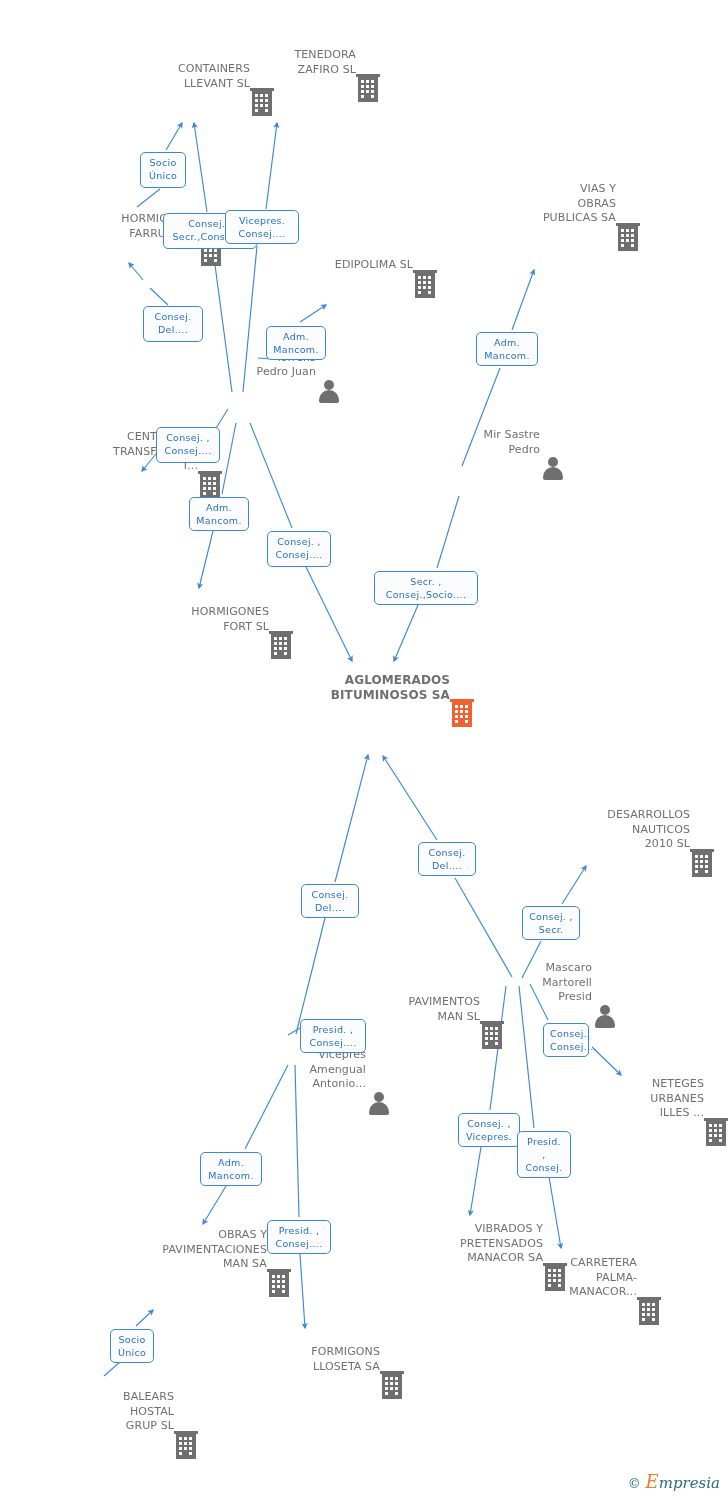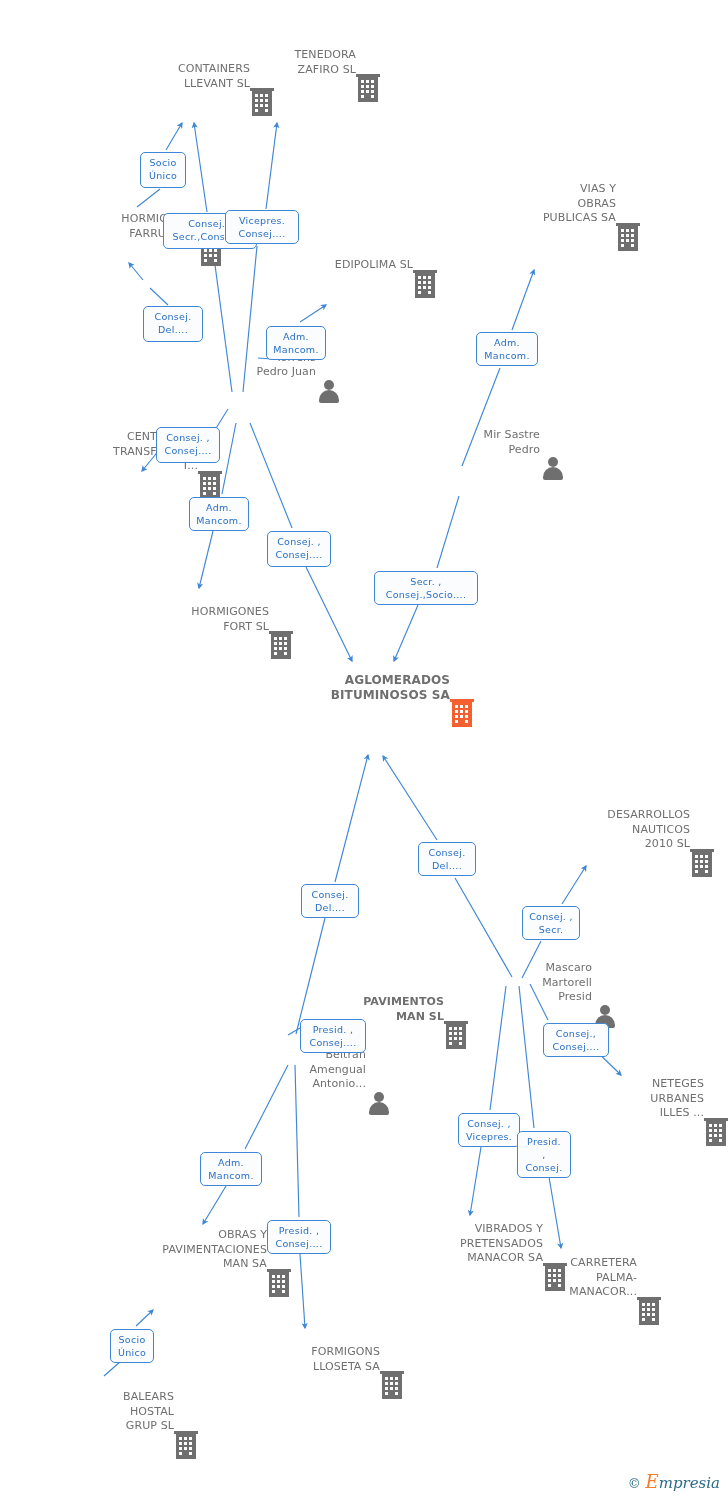--- a/index.html
+++ b/index.html
@@ -203,26 +203,26 @@
 I...</span><span class="glyph"><span class="bld"><i class="body"></i><i class="win" style="left:5px;top:3px"></i><i class="win" style="left:10px;top:3px"></i><i class="win" style="left:15px;top:3px"></i><i class="win" style="left:5px;top:8px"></i><i class="win" style="left:10px;top:8px"></i><i class="win" style="left:15px;top:8px"></i><i class="win" style="left:5px;top:13px"></i><i class="win" style="left:10px;top:13px"></i><i class="win" style="left:15px;top:13px"></i><i class="win" style="left:5px;top:18px"></i><i class="win" style="left:15px;top:18px"></i><i class="door"></i><i class="base"></i></span></span></div>
       <div class="node" style="left: 465px; top: 428px;"><span class="cap">Mir Sastre
 Pedro</span><span class="glyph"><span class="per"><i class="head"></i><i class="torso"></i></span></span></div>
       <div class="node" style="left: 194px; top: 605px;"><span class="cap">HORMIGONES
 FORT SL</span><span class="glyph"><span class="bld"><i class="body"></i><i class="win" style="left:5px;top:3px"></i><i class="win" style="left:10px;top:3px"></i><i class="win" style="left:15px;top:3px"></i><i class="win" style="left:5px;top:8px"></i><i class="win" style="left:10px;top:8px"></i><i class="win" style="left:15px;top:8px"></i><i class="win" style="left:5px;top:13px"></i><i class="win" style="left:10px;top:13px"></i><i class="win" style="left:15px;top:13px"></i><i class="win" style="left:5px;top:18px"></i><i class="win" style="left:15px;top:18px"></i><i class="door"></i><i class="base"></i></span></span></div>
       <div class="node center" style="left: 375px; top: 673px;"><span class="cap">AGLOMERADOS
 BITUMINOSOS SA</span><span class="glyph"><span class="bld orange"><i class="body"></i><i class="win" style="left:5px;top:3px"></i><i class="win" style="left:10px;top:3px"></i><i class="win" style="left:15px;top:3px"></i><i class="win" style="left:5px;top:8px"></i><i class="win" style="left:10px;top:8px"></i><i class="win" style="left:15px;top:8px"></i><i class="win" style="left:5px;top:13px"></i><i class="win" style="left:10px;top:13px"></i><i class="win" style="left:15px;top:13px"></i><i class="win" style="left:5px;top:18px"></i><i class="win" style="left:15px;top:18px"></i><i class="door"></i><i class="base"></i></span></span></div>
       <div class="node" style="left: 615px; top: 808px;"><span class="cap">DESARROLLOS
 NAUTICOS
 2010 SL</span><span class="glyph"><span class="bld"><i class="body"></i><i class="win" style="left:5px;top:3px"></i><i class="win" style="left:10px;top:3px"></i><i class="win" style="left:15px;top:3px"></i><i class="win" style="left:5px;top:8px"></i><i class="win" style="left:10px;top:8px"></i><i class="win" style="left:15px;top:8px"></i><i class="win" style="left:5px;top:13px"></i><i class="win" style="left:10px;top:13px"></i><i class="win" style="left:15px;top:13px"></i><i class="win" style="left:5px;top:18px"></i><i class="win" style="left:15px;top:18px"></i><i class="door"></i><i class="base"></i></span></span></div>
-      <div class="node" style="left: 369px; top: 995px; font-weight: bold;"><span class="cap">PAVIMENTOS
+      <div class="node" style="left: 405px; top: 995px;"><span class="cap">PAVIMENTOS
 MAN SL</span><span class="glyph"><span class="bld"><i class="body"></i><i class="win" style="left:5px;top:3px"></i><i class="win" style="left:10px;top:3px"></i><i class="win" style="left:15px;top:3px"></i><i class="win" style="left:5px;top:8px"></i><i class="win" style="left:10px;top:8px"></i><i class="win" style="left:15px;top:8px"></i><i class="win" style="left:5px;top:13px"></i><i class="win" style="left:10px;top:13px"></i><i class="win" style="left:15px;top:13px"></i><i class="win" style="left:5px;top:18px"></i><i class="win" style="left:15px;top:18px"></i><i class="door"></i><i class="base"></i></span></span></div>
       <div class="node" style="left: 517px; top: 961px;"><span class="cap">Mascaro
 Martorell
 Presid</span><span class="glyph"><span class="per"><i class="head"></i><i class="torso"></i></span></span></div>
-      <div class="node" style="left: 291px; top: 1048px;"><span class="cap">Beltran
+      <div class="node" style="left: 291px; top: 1048px;"><span class="cap">Vicepres
 Amengual
 Antonio...</span><span class="glyph"><span class="per"><i class="head"></i><i class="torso"></i></span></span></div>
       <div class="node" style="left: 629px; top: 1077px;"><span class="cap">NETEGES
 URBANES
 ILLES ...</span><span class="glyph"><span class="bld"><i class="body"></i><i class="win" style="left:5px;top:3px"></i><i class="win" style="left:10px;top:3px"></i><i class="win" style="left:15px;top:3px"></i><i class="win" style="left:5px;top:8px"></i><i class="win" style="left:10px;top:8px"></i><i class="win" style="left:15px;top:8px"></i><i class="win" style="left:5px;top:13px"></i><i class="win" style="left:10px;top:13px"></i><i class="win" style="left:15px;top:13px"></i><i class="win" style="left:5px;top:18px"></i><i class="win" style="left:15px;top:18px"></i><i class="door"></i><i class="base"></i></span></span></div>
       <div class="node" style="left: 468px; top: 1222px;"><span class="cap">VIBRADOS Y
 PRETENSADOS
 MANACOR SA</span><span class="glyph"><span class="bld"><i class="body"></i><i class="win" style="left:5px;top:3px"></i><i class="win" style="left:10px;top:3px"></i><i class="win" style="left:15px;top:3px"></i><i class="win" style="left:5px;top:8px"></i><i class="win" style="left:10px;top:8px"></i><i class="win" style="left:15px;top:8px"></i><i class="win" style="left:5px;top:13px"></i><i class="win" style="left:10px;top:13px"></i><i class="win" style="left:15px;top:13px"></i><i class="win" style="left:5px;top:18px"></i><i class="win" style="left:15px;top:18px"></i><i class="door"></i><i class="base"></i></span></span></div>
       <div class="node" style="left: 562px; top: 1256px;"><span class="cap">CARRETERA
 PALMA-
@@ -259,21 +259,21 @@
       <div class="rel" style="left: 374px; top: 571px; width: 104px; min-height: 34px;">Secr. ,
 Consej.,Socio....</div>
       <div class="rel" style="left: 418px; top: 842px; width: 58px; min-height: 34px;">Consej.
 Del....</div>
       <div class="rel" style="left: 301px; top: 884px; width: 58px; min-height: 34px;">Consej.
 Del....</div>
       <div class="rel" style="left: 522px; top: 906px; width: 58px; min-height: 34px;">Consej. ,
 Secr.</div>
       <div class="rel" style="left: 300px; top: 1019px; width: 66px; min-height: 34px;">Presid. ,
 Consej....</div>
-      <div class="rel" style="left: 543px; top: 1023px; width: 66px; min-height: 34px;">Consej.,
+      <div class="rel" style="left: 543px; top: 1023px; width: 46px; min-height: 34px;">Consej.,
 Consej....</div>
       <div class="rel" style="left: 458px; top: 1113px; width: 62px; min-height: 34px;">Consej. ,
 Vicepres.</div>
       <div class="rel" style="left: 517px; top: 1131px; width: 54px; min-height: 34px;">Presid. ,
 Consej.</div>
       <div class="rel" style="left: 200px; top: 1152px; width: 62px; min-height: 34px;">Adm.
 Mancom.</div>
       <div class="rel" style="left: 267px; top: 1220px; width: 64px; min-height: 34px;">Presid. ,
 Consej....</div>
       <div class="rel" style="left: 110px; top: 1329px; width: 44px; min-height: 34px;">Socio

